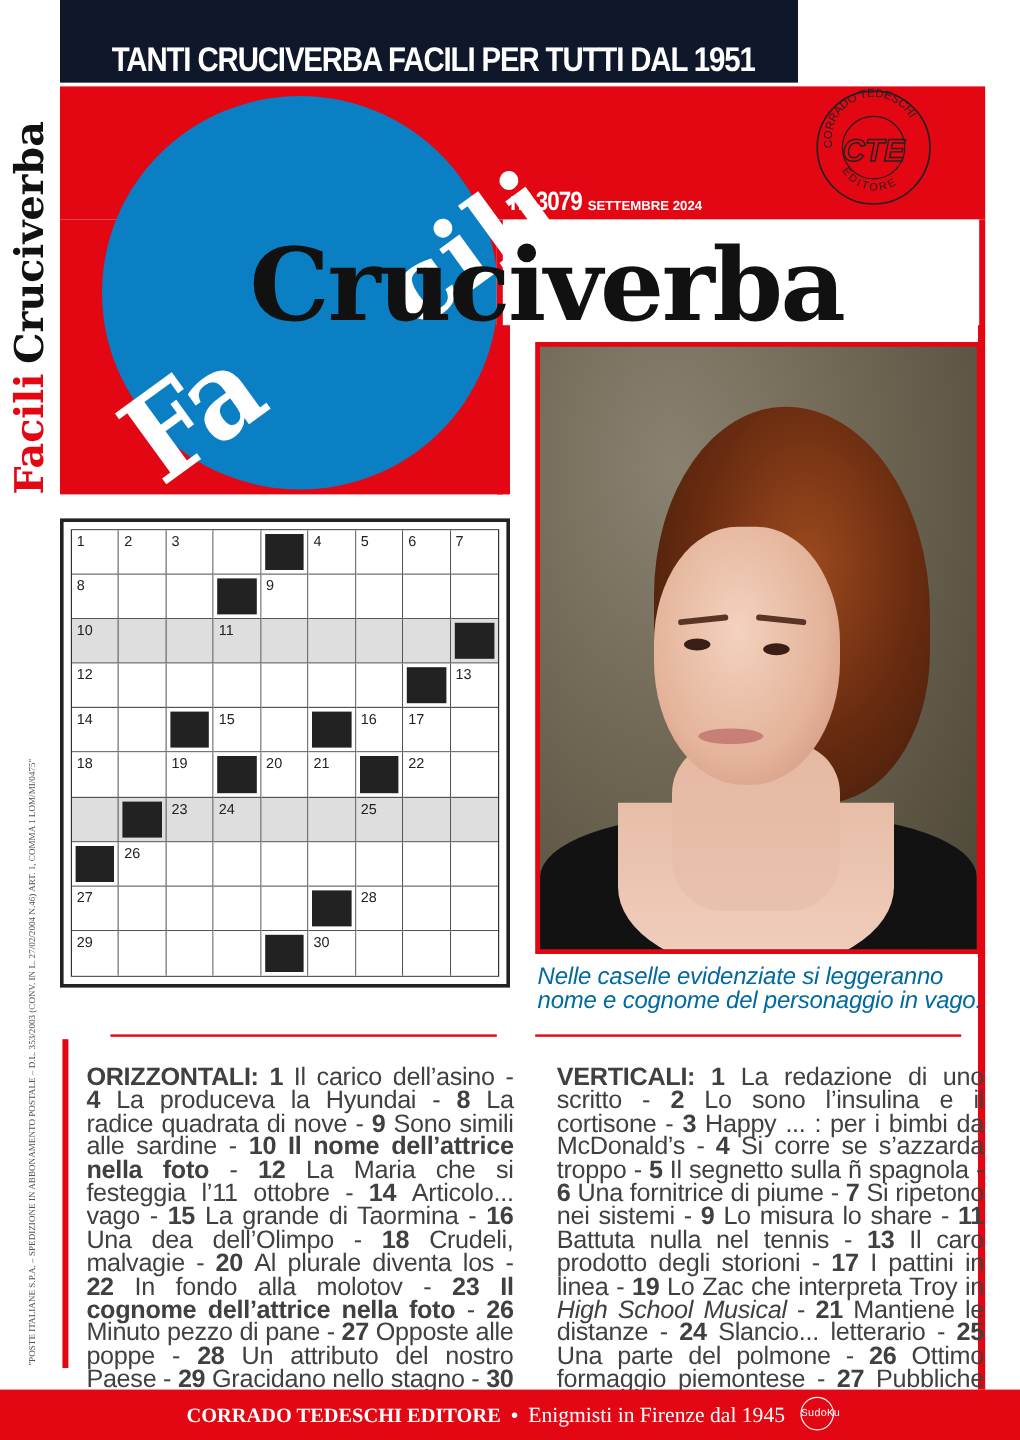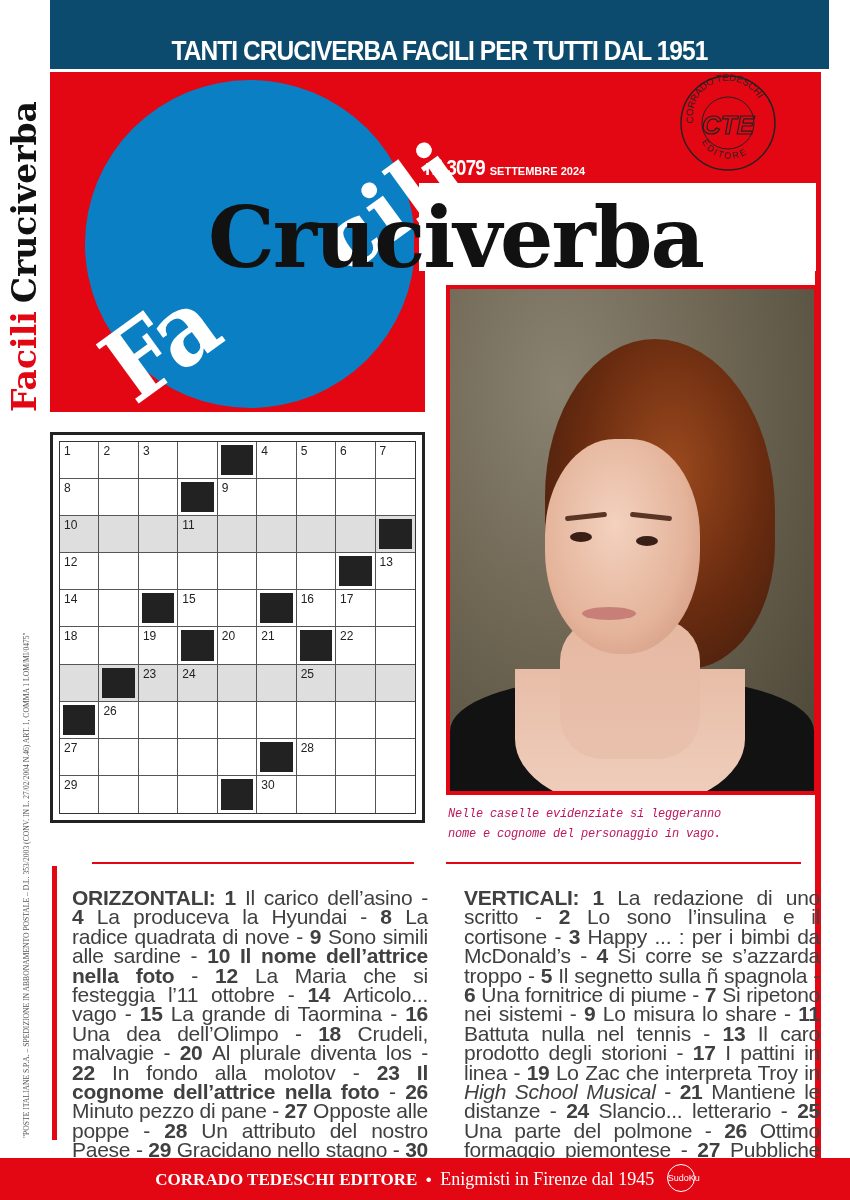--- a/index.html
+++ b/index.html
@@ -1,20 +1,20 @@
 <!DOCTYPE html>
 <html><head>
 <meta charset="utf-8">
 <style>
   * { box-sizing: border-box; margin: 0; padding: 0; }
   html, body { width: 850px; height: 1200px; background: #ffffff; overflow: hidden; }
   body { position: relative; font-family: "Liberation Sans", sans-serif; }
 
   
-  .top-band { position: absolute; left: 50px; top: 0; width: 779px; height: 69px; background: #0c4a6e; }
+  .top-band { position: absolute; left: 50px; top: 0; width: 615px; height: 69px; background: #0f172a; }
   .tagline { position: absolute; left: 0; right: 0; top: 34px; text-align: center; color: #fff;
              font-family: "Liberation Sans", sans-serif; font-weight: bold; font-size: 28.5px;
              letter-spacing: -1.1px; transform: scaleX(0.86); transform-origin: center; white-space: nowrap; }
   .top-sep { position: absolute; left: 50px; top: 69px; width: 771px; height: 3px; background: #fff; }
 
   
   .red-block { position: absolute; left: 50px; top: 72px; width: 771px; height: 111px; background: #e30613; }
   .red-left { position: absolute; left: 50px; top: 183px; width: 375px; height: 229px; background: #e30613; }
   .red-right { position: absolute; left: 815px; top: 183px; width: 6px; height: 975px; background: #e30613; }
   .red-strip-left { position: absolute; left: 414px; top: 183px; width: 5px; height: 229px; background: #e30613; }
@@ -61,22 +61,22 @@
   .neck { position: absolute; left: 110px; top: 330px; width: 140px; height: 140px;
           background: linear-gradient(#e6b8a2, #e8c1ad); border-radius: 30%; }
   .shoulders { position: absolute; left: 0; top: 390px; width: 100%; height: 130px;
                background: #121212; border-radius: 40% 40% 0 0; }
   .decollete { position: absolute; left: 65px; top: 380px; width: 230px; height: 140px; border-radius: 0 0 50% 50%;
                background: linear-gradient(#e7bda7, #f0cfbe); }
   .eye { position: absolute; width: 22px; height: 10px; border-radius: 50%; background: #3a1f16; }
   .brow { position: absolute; width: 42px; height: 5px; background: #5a3424; border-radius: 3px; }
   .lips { position: absolute; left: 132px; top: 318px; width: 54px; height: 13px; border-radius: 50%; background: #c77f77; }
 
-  .caption { position: absolute; left: 448px; top: 804px; font-family: Liberation Mono, monospace; font-style: italic;
-             font-size: 12px; line-height: 20px; color: #be185d; letter-spacing: -0.2px; }
+  .caption { position: absolute; left: 448px; top: 804px; font-family: Liberation Sans, sans-serif; font-style: italic;
+             font-size: 20px; line-height: 20px; color: #0369a1; letter-spacing: -0.2px; }
 
   
   .grid-frame { position: absolute; left: 50px; top: 432px; width: 375px; height: 391px;
                 border: 3px solid #222; background: #fff; padding: 6px; }
   .grid { position: relative; width: 357px; height: 373px; border: 1.5px solid #333; display: grid;
           grid-template-columns: repeat(9, 1fr); grid-template-rows: repeat(10, 1fr); }
   .cell { border-right: 1px solid #555; border-bottom: 1px solid #555; position: relative; background: #fff; }
   .cell.hl { background: #dedede; }
   .cell .num { position: absolute; left: 4px; top: 2px; font-size: 12px; color: #222; }
   .cell .blk { position: absolute; left: 3px; top: 3px; right: 3px; bottom: 3px; background: #222; }
@@ -90,21 +90,21 @@
   .clues-left { left: 72px; }
   .clues-right { left: 446px; margin-left: 18px; }
 
   
   .footer { position: absolute; left: 0; top: 1158px; width: 850px; height: 42px; background: #e30613; }
   .footer-inner { position: absolute; left: 0; right: 0; top: 11px; text-align: center; color: #fff; white-space: nowrap; }
   .f-publisher { font-family: Liberation Serif, serif; font-weight: bold; font-size: 17px; }
   .f-dot { font-size: 17px; margin: 0 4px; }
   .f-motto { font-family: "Liberation Serif", serif; font-size: 18px; margin-top: 44px; }
   .sudoku-badge { display: inline-block; width: 28px; height: 28px; border: 1.5px solid #fff; border-radius: 50%;
-                  vertical-align: middle; margin-left: 8px; font-family: Liberation Sans, sans-serif; font-size: 9px;
+                  vertical-align: middle; margin-left: 8px; font-family: Liberation Mono, monospace; font-size: 9px;
                   line-height: 26px; color: #fff; margin-top: -6px; }
 </style>
 </head>
 <body>
 
 <div class="top-band">
   <div class="tagline">TANTI CRUCIVERBA FACILI PER TUTTI DAL 1951</div>
 </div>
 <div class="top-sep"></div>
 

